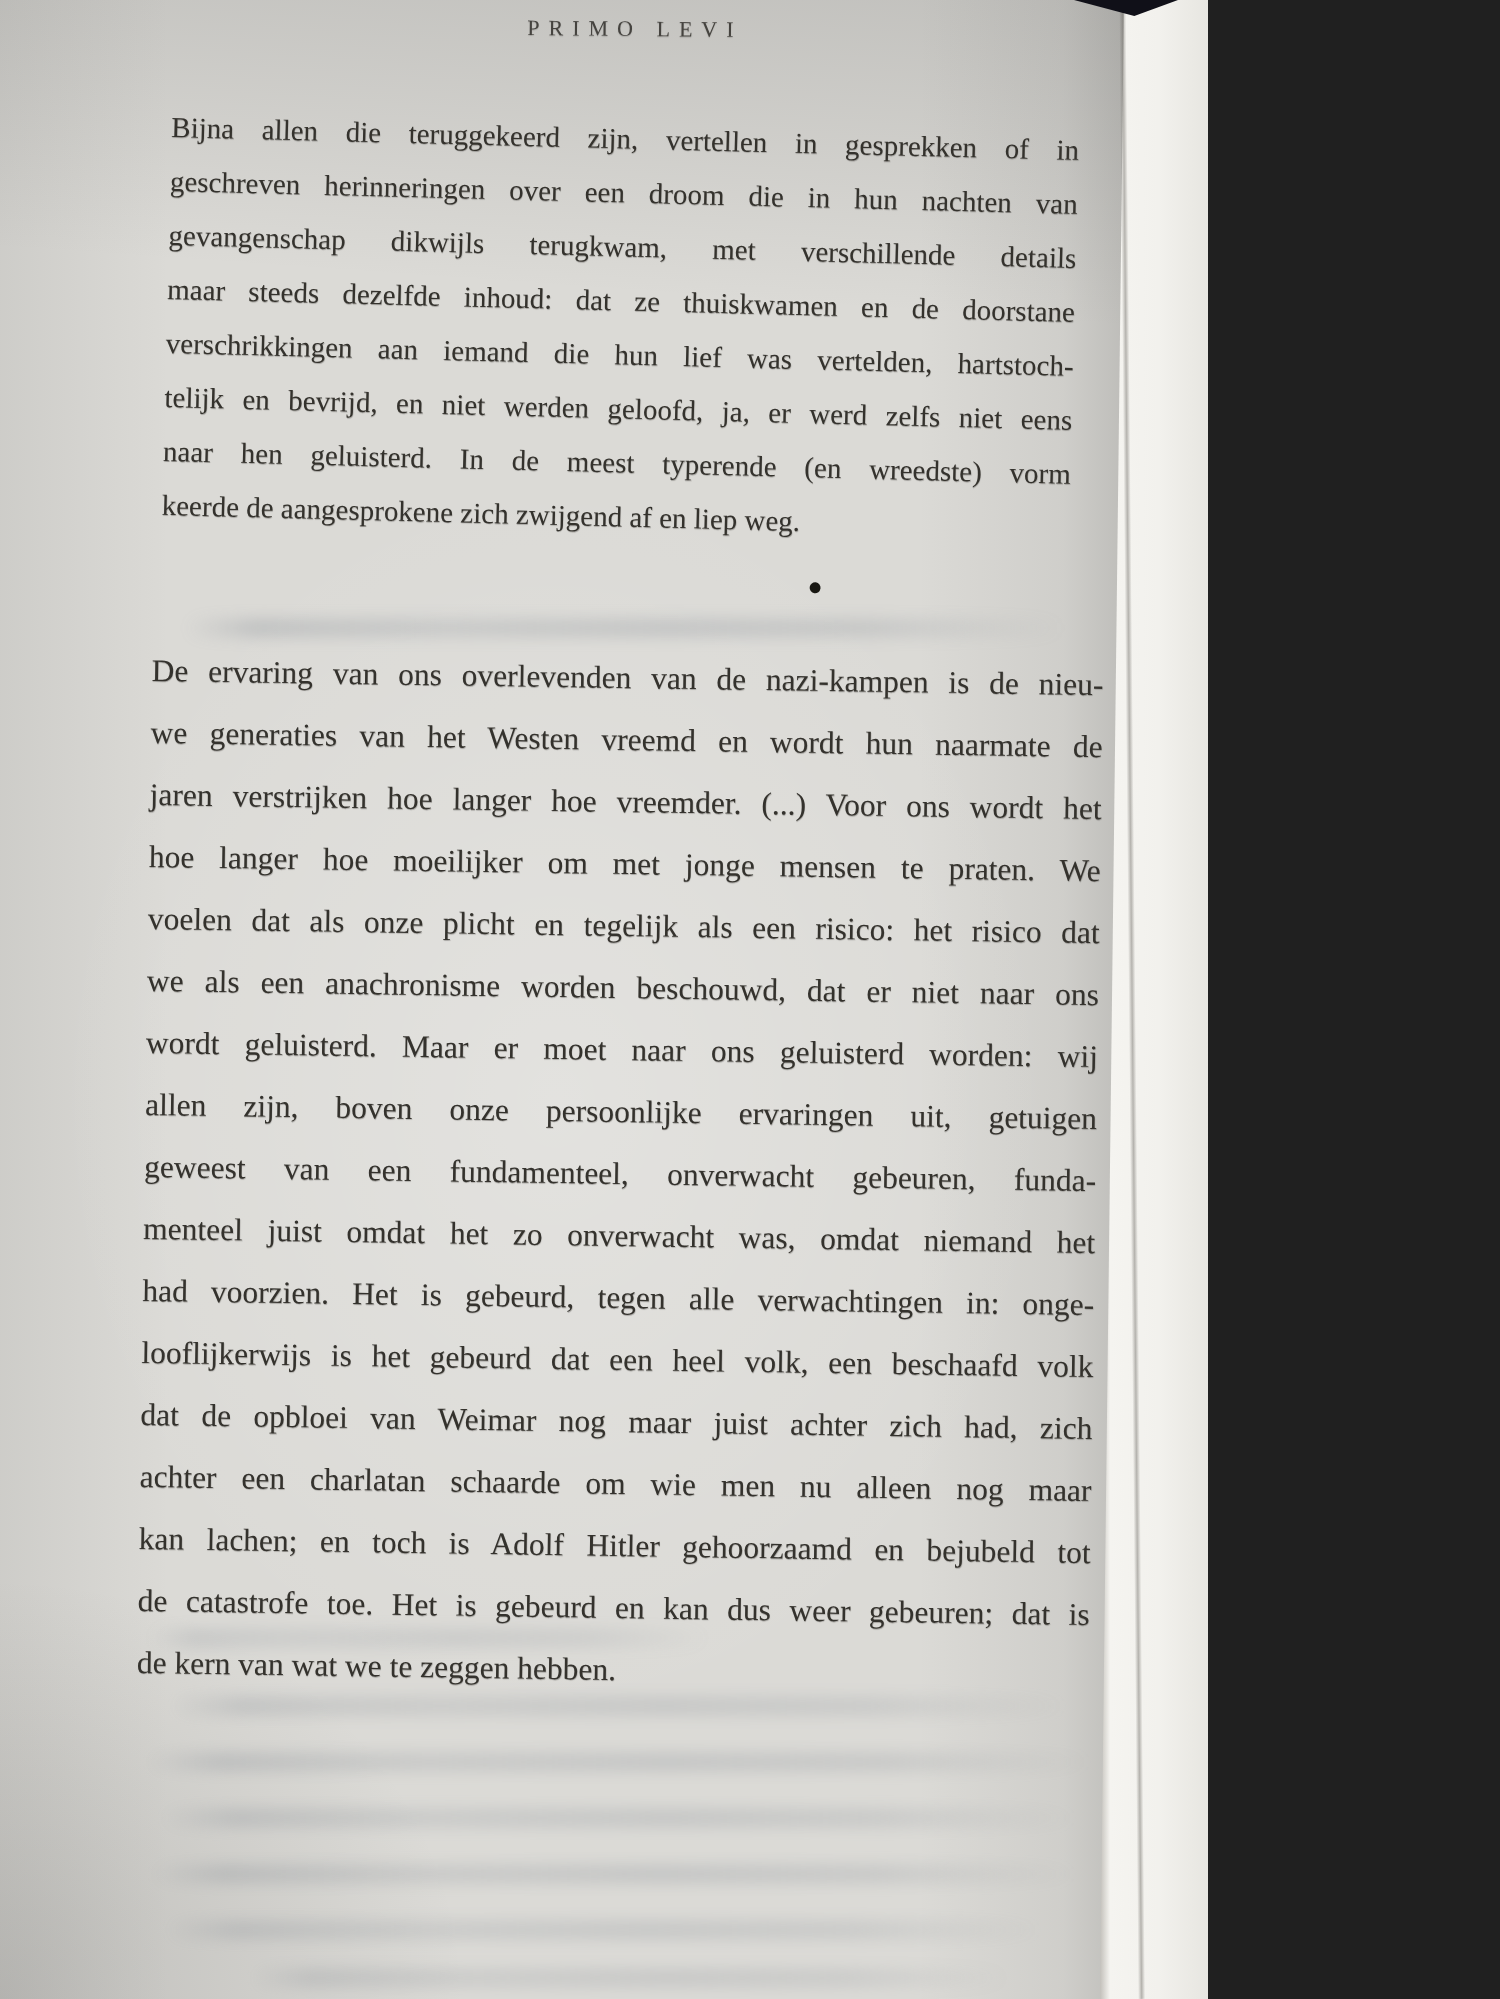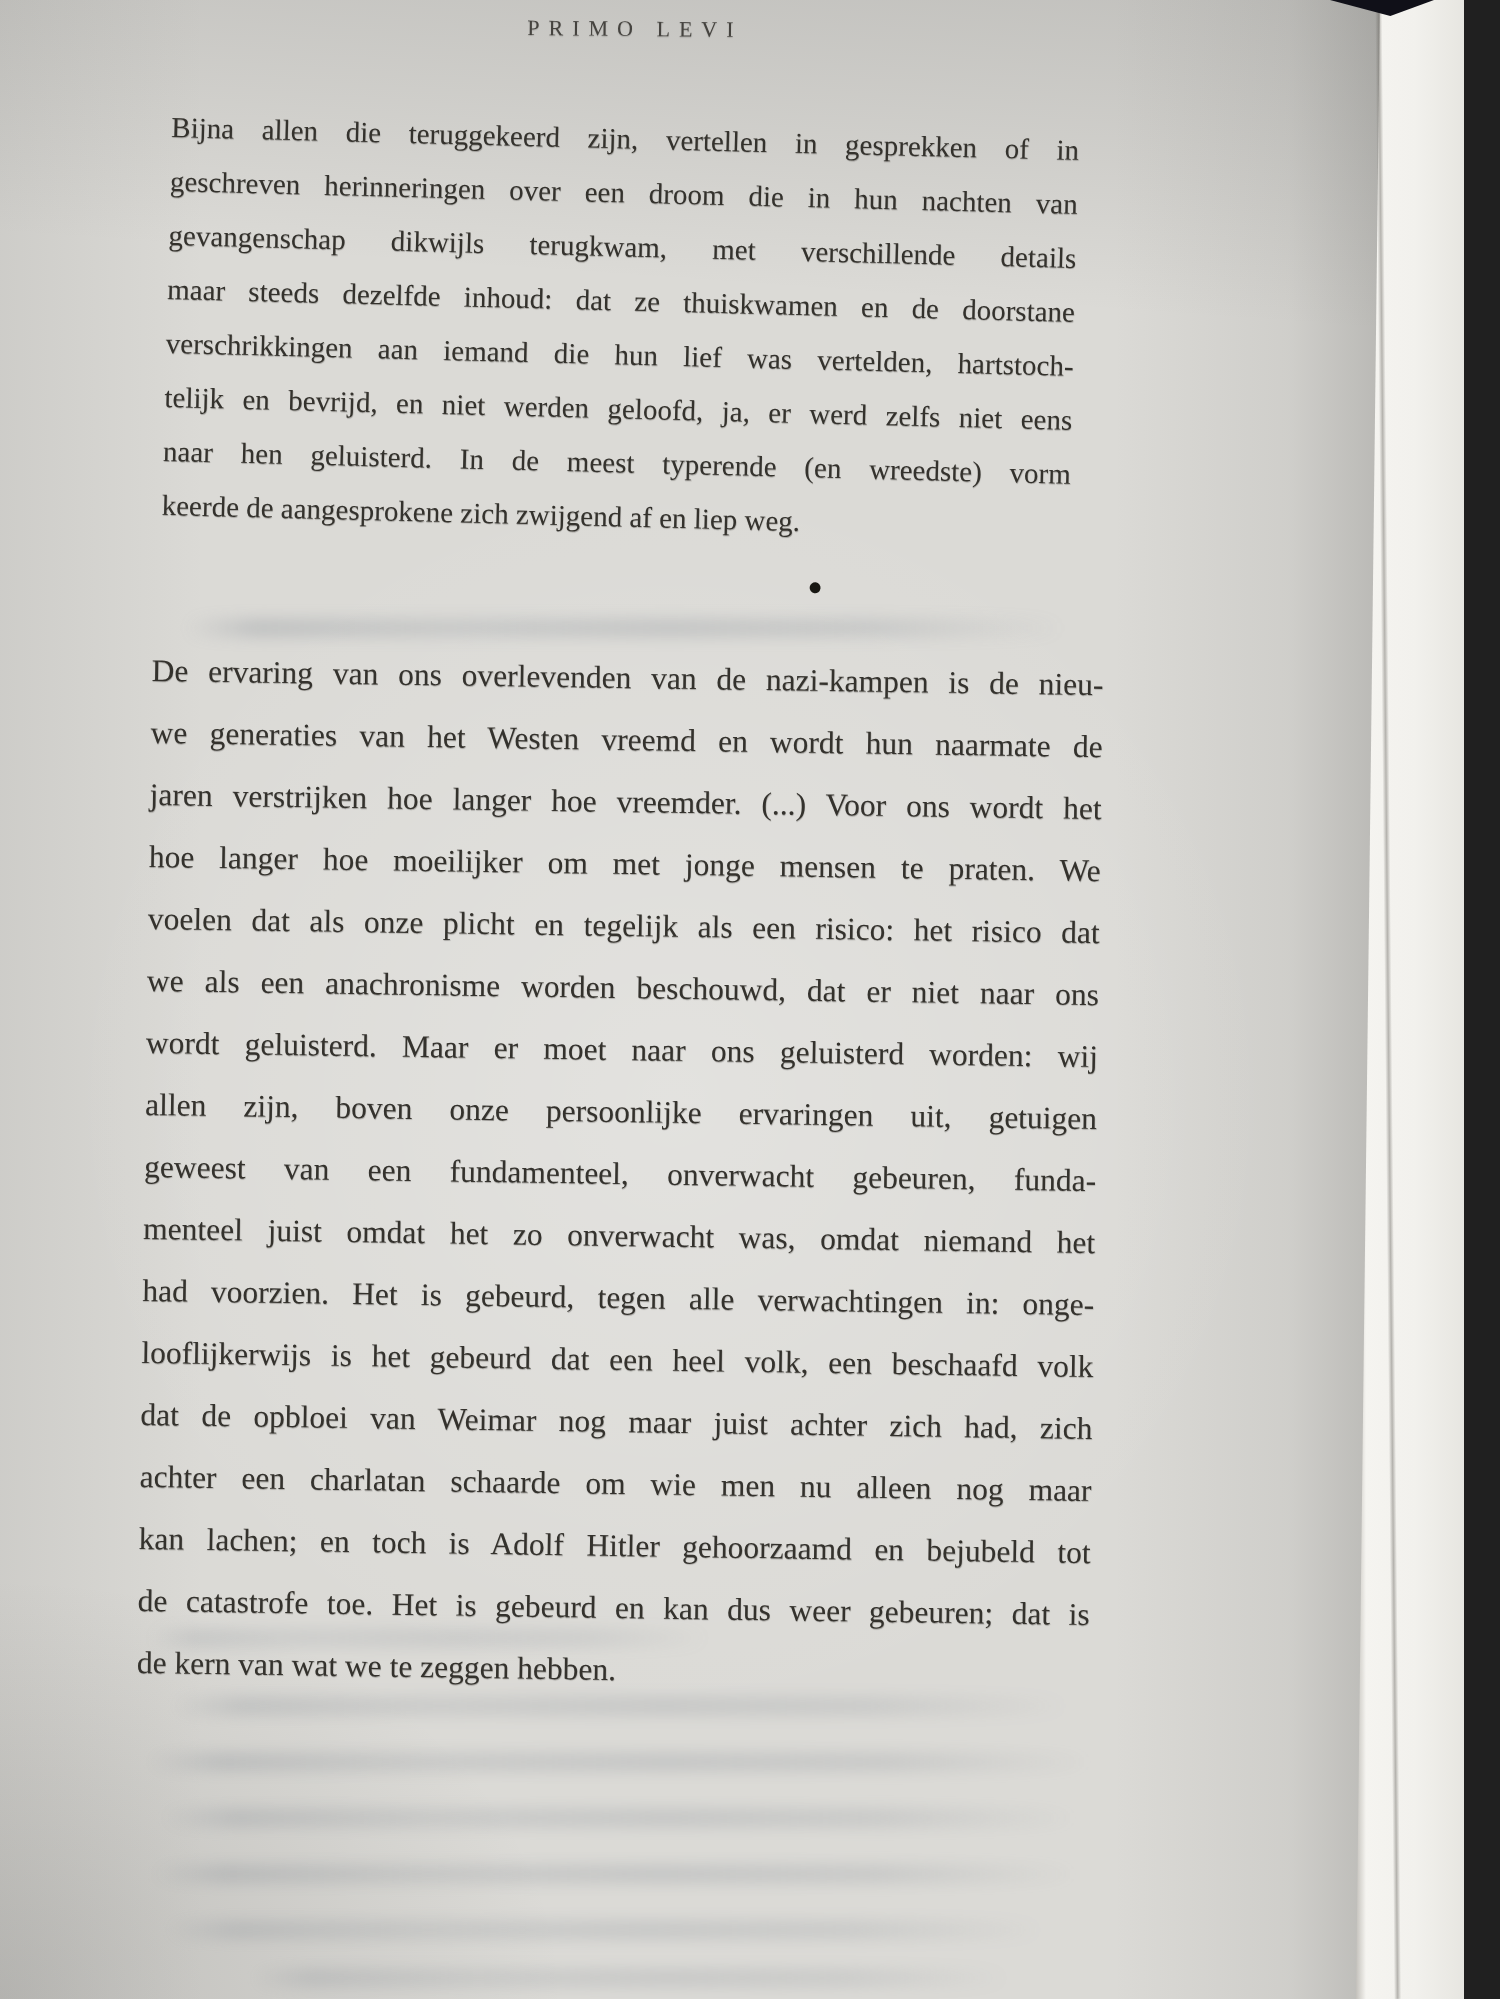--- a/index.html
+++ b/index.html
@@ -1,17 +1,17 @@
 <!DOCTYPE html>
 <html><head>
 <meta charset="utf-8">
 <style>
   html,body { margin:0; padding:0; background:#202020; }
   #photo {
-    position:relative; width:1464px; height:1999px; overflow:hidden;
+    position:relative; width:1208px; height:1999px; overflow:hidden;
     background:#dbdad6;
     font-family:"Liberation Serif","DejaVu Serif",serif;
   }
   
   .shade { position:absolute; inset:0; pointer-events:none; }
   .shade-top    { background:linear-gradient(184deg, rgba(92,92,90,.20), rgba(92,92,90,0) 16%); }
   .shade-left   { background:linear-gradient(90deg, rgba(88,88,86,.10), rgba(88,88,86,0) 14%); }
   .shade-bl     { background:radial-gradient(ellipse 55% 30% at 0% 100%, rgba(75,75,73,.20), rgba(75,75,73,0) 70%); }
   .glow-center  { background:radial-gradient(ellipse 60% 45% at 46% 55%, rgba(255,255,255,.22), rgba(255,255,255,0) 70%); }
   .shade-curve  { background:linear-gradient(90deg, rgba(0,0,0,0) 76%, rgba(70,70,68,.08) 88%, rgba(58,58,56,.20) 94%, rgba(58,58,56,.26) 95%); }

